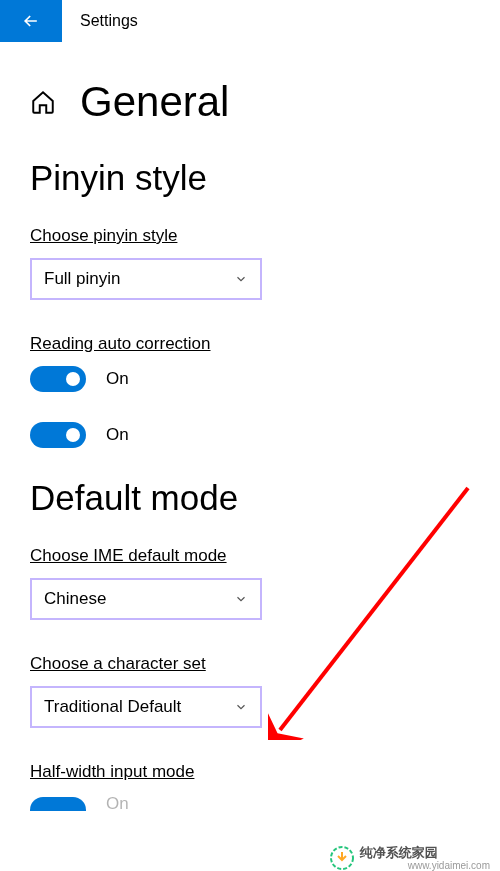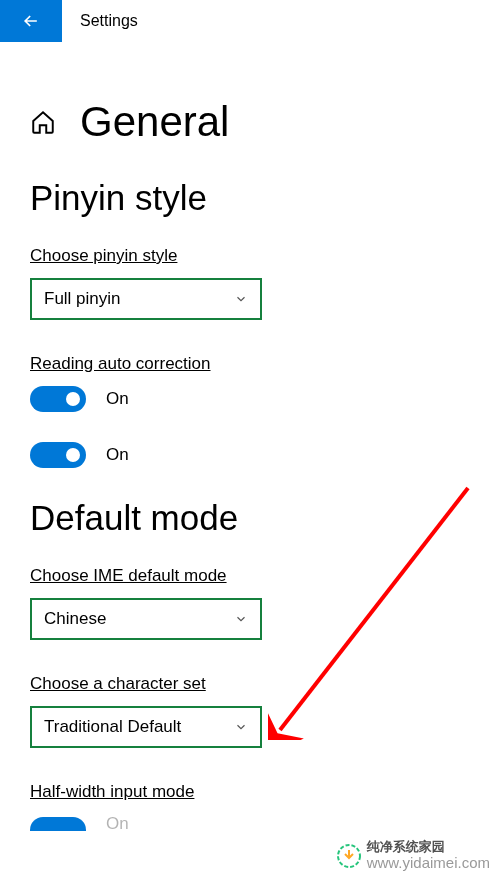--- a/index.html
+++ b/index.html
@@ -38,21 +38,21 @@
       margin-left: 18px;
       font-size: 16px;
       font-weight: 400;
     }
     .content {
       padding: 24px 30px 0 30px;
     }
     .page-title-row {
       display: flex;
       align-items: center;
-      margin-top: 32px;
+      margin-top: 12px;
       margin-bottom: 32px;
     }
     .home-icon {
       width: 26px;
       height: 26px;
       margin-right: 24px;
     }
     .page-title {
       font-size: 42px;
       font-weight: 300;
@@ -65,21 +65,21 @@
     .field-label {
       font-size: 17px;
       font-weight: 400;
       margin-bottom: 12px;
       text-decoration: underline;
     }
     .dropdown {
       display: flex;
       align-items: center;
       justify-content: space-between;
-      border: 2px solid #15803d;
+      border: 2px solid #c4b5fd;
       width: 232px;
       height: 42px;
       padding: 0 12px;
       cursor: pointer;
       margin-bottom: 34px;
     }
     .dropdown-value {
       font-size: 17px;
     }
     .dropdown-chevron {
@@ -138,22 +138,23 @@
       display: flex;
       flex-direction: column;
       line-height: 1.1;
     }
     .watermark-main {
       font-size: 13px;
       font-weight: 600;
       color: #333;
     }
     .watermark-url {
-      font-size: 15px;
+      font-size: 10px;
       color: #888;
+      margin-left: 48px;
     }
     .cutoff-toggle {
       display: flex;
       align-items: center;
       margin-bottom: 0;
     }
     .partial-toggle {
       width: 56px;
       height: 14px;
       background: #0078d7;

